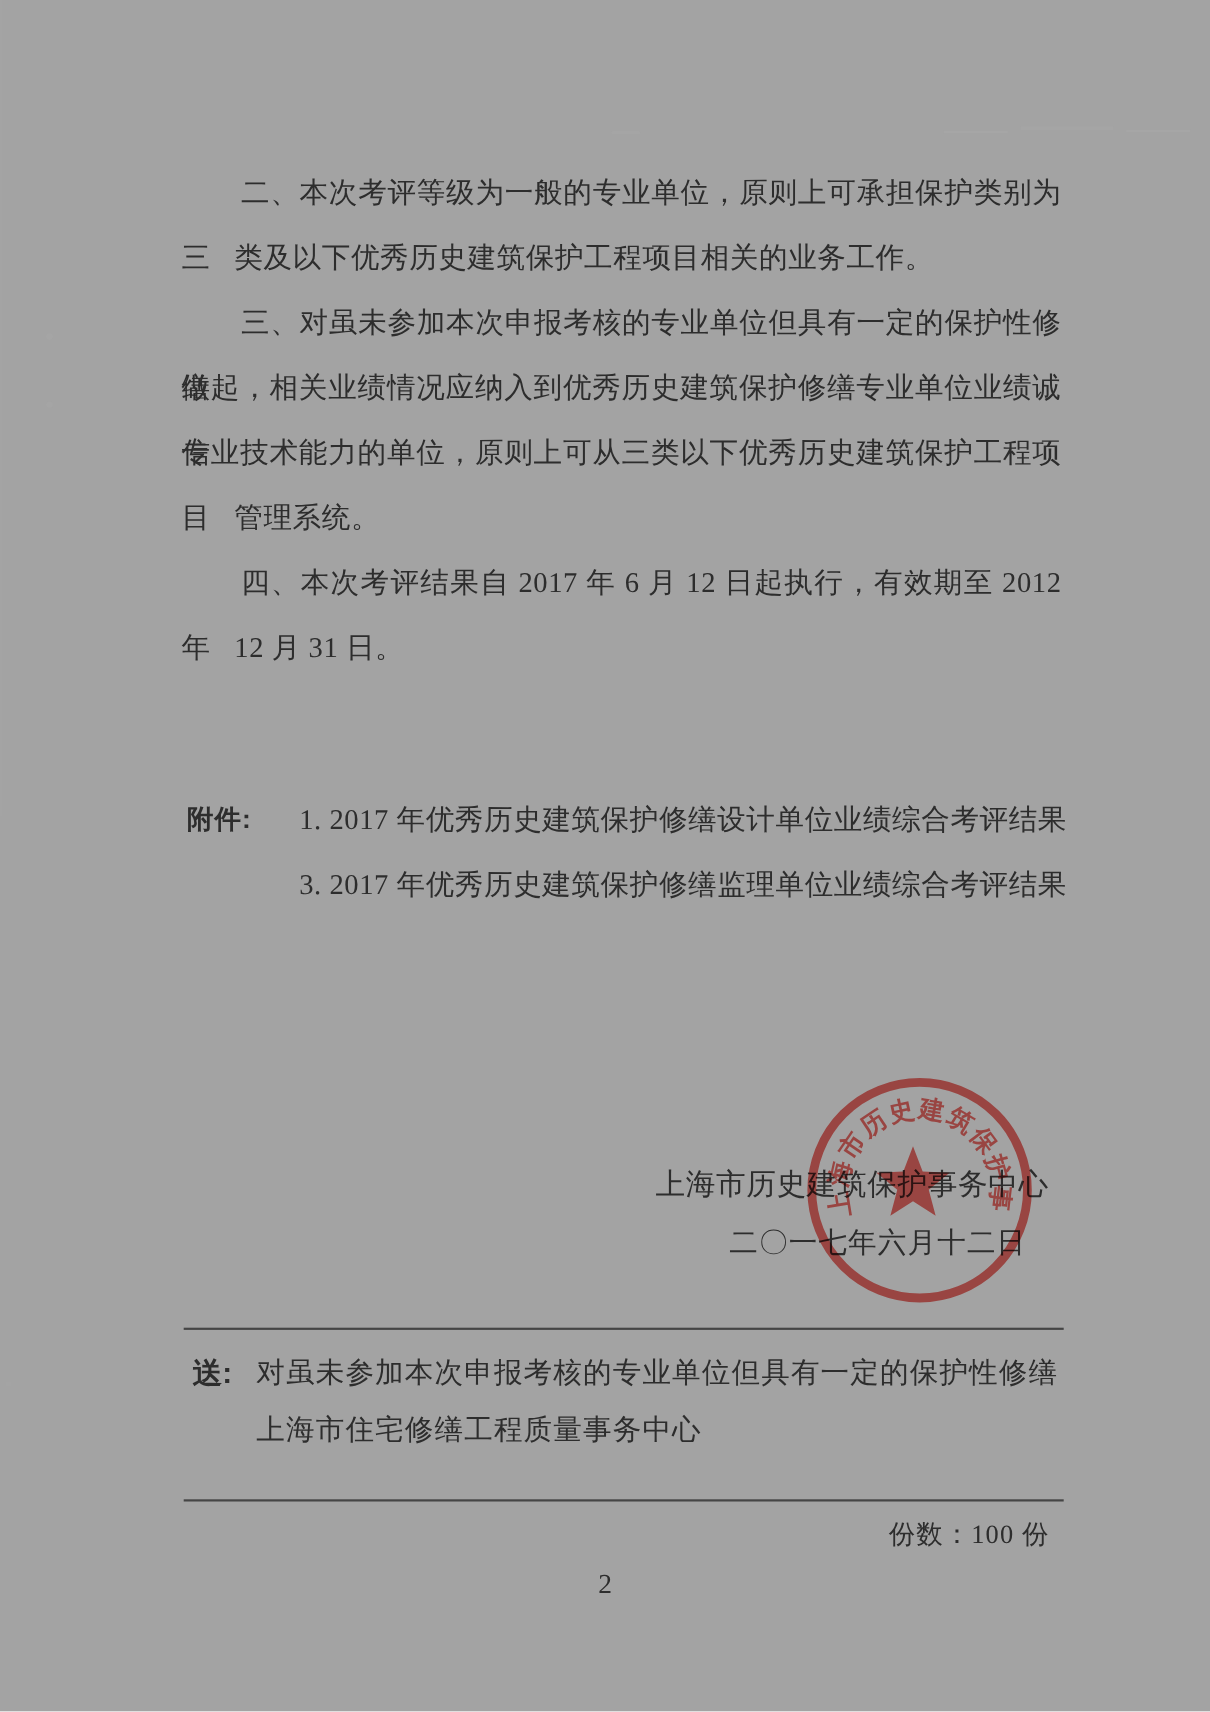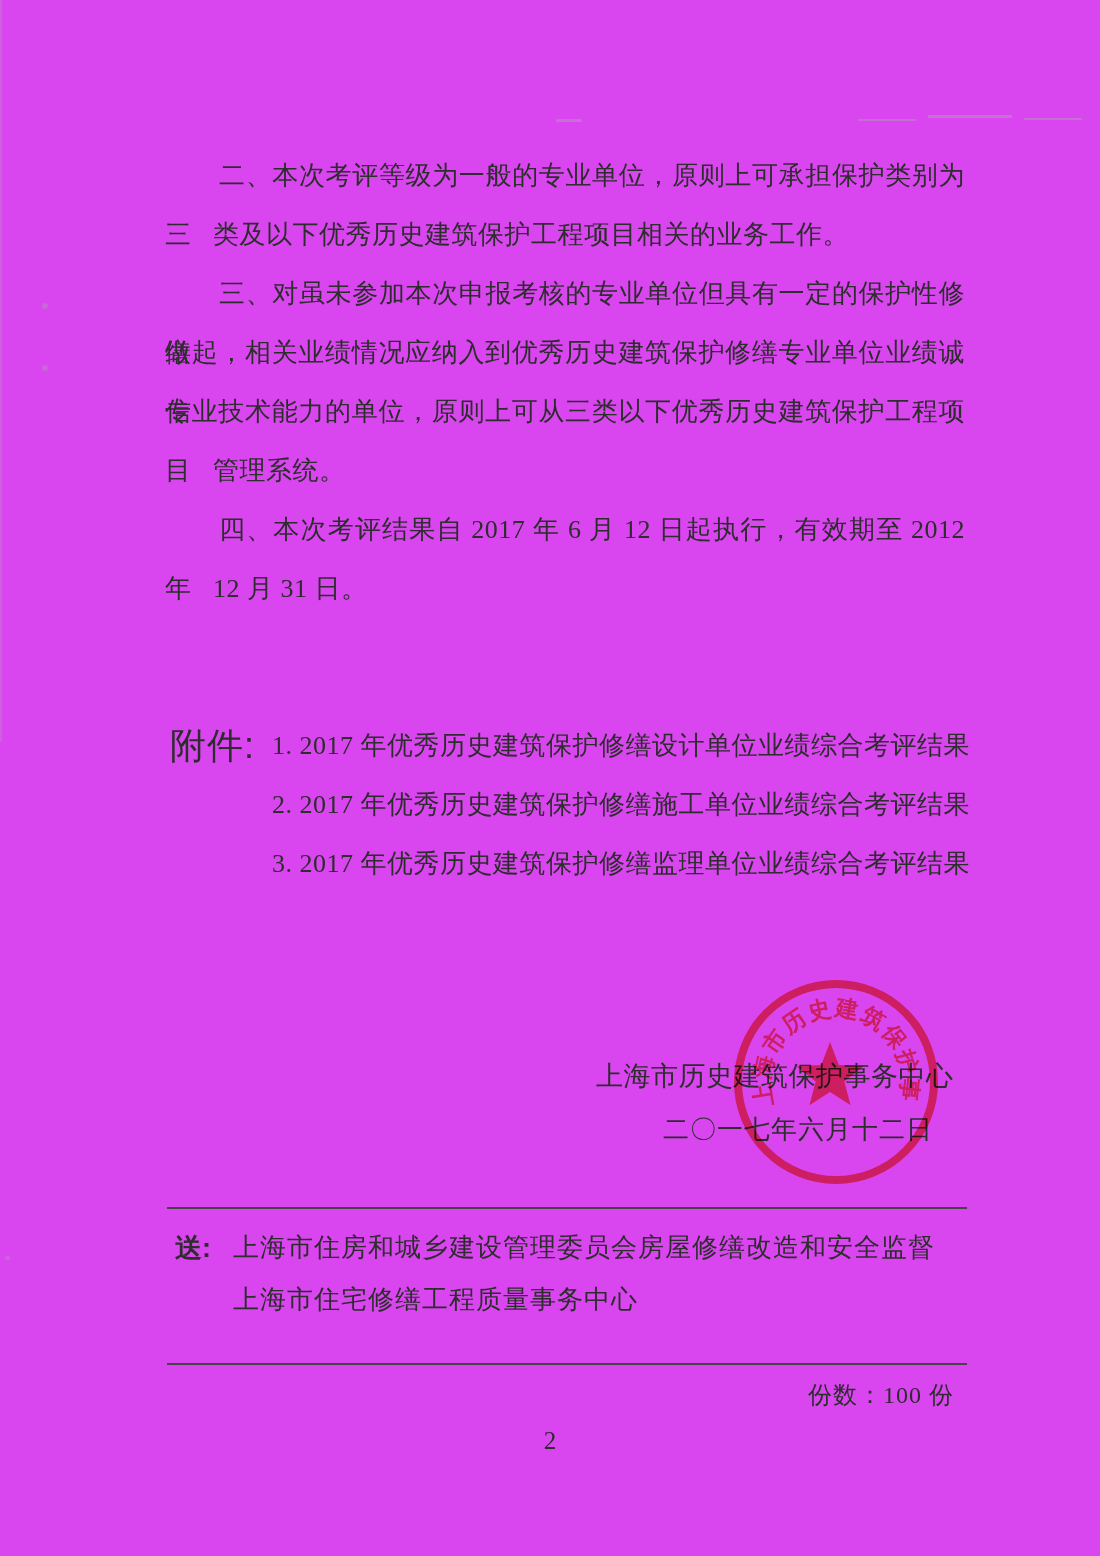--- a/index.html
+++ b/index.html
@@ -1,36 +1,36 @@
 <!DOCTYPE html>
 <html><head>
 <meta charset="utf-8">
 <style>
   html,body { margin:0; padding:0; background:#ffffff; }
   .page {
     position:relative; width:1100px; height:1556px;
-    background:#d946ef; overflow:hidden;
+    background:#a3a3a3; overflow:hidden;
     font-family:"Liberation Serif","DejaVu Serif",serif;
     color:#2d2d2d;
   }
 
   
   .body-text { position:absolute; left:165px; top:146px; width:800px; font-size:26px; }
   .line { height:59px; line-height:59px; letter-spacing:0.5px; }
   .line.nf { white-space:nowrap;margin-left:48px; }
   .line.fill { text-align:justify; text-align-last:justify; }
   .line.indent { text-indent:54px; }
 
   
   .attachments { position:absolute; left:170px; top:716px; width:800px; font-size:26px; }
   .att-row { position:relative; height:59px; line-height:59px; white-space:nowrap; }
   .att-label {
     position:absolute; left:0; top:0;
     font-family:"Liberation Sans","DejaVu Sans",sans-serif;
-    font-weight:400; font-size:36px; letter-spacing:1px;
+    font-weight:700; font-size:24px; letter-spacing:1px;
   }
   .att-item { margin-left:94px; letter-spacing:0.5px;text-align:right; }
 
   
   .sig-org { position:absolute; left:596px; top:1058px; font-size:27px; letter-spacing:0.5px; white-space:nowrap; }
   .sig-date { position:absolute; left:639px; top:1112px; font-size:26px; letter-spacing:1px; white-space:nowrap;margin-left:24px; }
 
   
   .seal { position:absolute; left:732px; top:976px; width:208px; height:212px;
           mix-blend-mode:multiply; opacity:0.88; }
@@ -88,23 +88,20 @@
     <div class="line indent fill">四、本次考评结果自 2017 年 6 月 12 日起执行，有效期至 2012 年</div>
     <div class="line nf">12 月 31 日。</div>
   </div>
 
   <div class="attachments">
     <div class="att-row">
       <span class="att-label">附件:</span>
       <div class="att-item">1. 2017 年优秀历史建筑保护修缮设计单位业绩综合考评结果</div>
     </div>
     <div class="att-row">
-      <div class="att-item">2. 2017 年优秀历史建筑保护修缮施工单位业绩综合考评结果</div>
-    </div>
-    <div class="att-row">
       <div class="att-item">3. 2017 年优秀历史建筑保护修缮监理单位业绩综合考评结果</div>
     </div>
   </div>
 
   <div class="sig-org">上海市历史建筑保护事务中心</div>
   <div class="sig-date">二〇一七年六月十二日</div>
 
   <svg class="seal" viewBox="0 0 208 212">
     <defs>
       <path id="sealArc" d="M 42 128.6 A 66 66 0 1 1 166 128.6" fill="none"></path>
@@ -113,21 +110,21 @@
     <polygon points="98,66 106.8,88.9 131.3,90.2 112.3,105.6 118.6,129.3 98,116 77.4,129.3 83.7,105.6 64.7,90.2 89.2,88.9" fill="#ee5852"></polygon>
     <text font-size="23" letter-spacing="2" fill="#ee5852">
       <textPath href="#sealArc" startOffset="0">上海市历史建筑保护事务中心</textPath>
     </text>
   </svg>
 
   <div class="rule top"></div>
   <div class="dist">
     <div class="dist-row">
       <span class="dist-label">送:</span>
-      <div class="dist-line">上海市住房和城乡建设管理委员会房屋修缮改造和安全监督</div>
+      <div class="dist-line">对虽未参加本次申报考核的专业单位但具有一定的保护性修缮</div>
     </div>
     <div class="dist-row">
       <div class="dist-line">上海市住宅修缮工程质量事务中心</div>
     </div>
   </div>
   <div class="rule bottom"></div>
 
   <div class="copies">份数：100 份</div>
   <div class="page-num">2</div>
 

